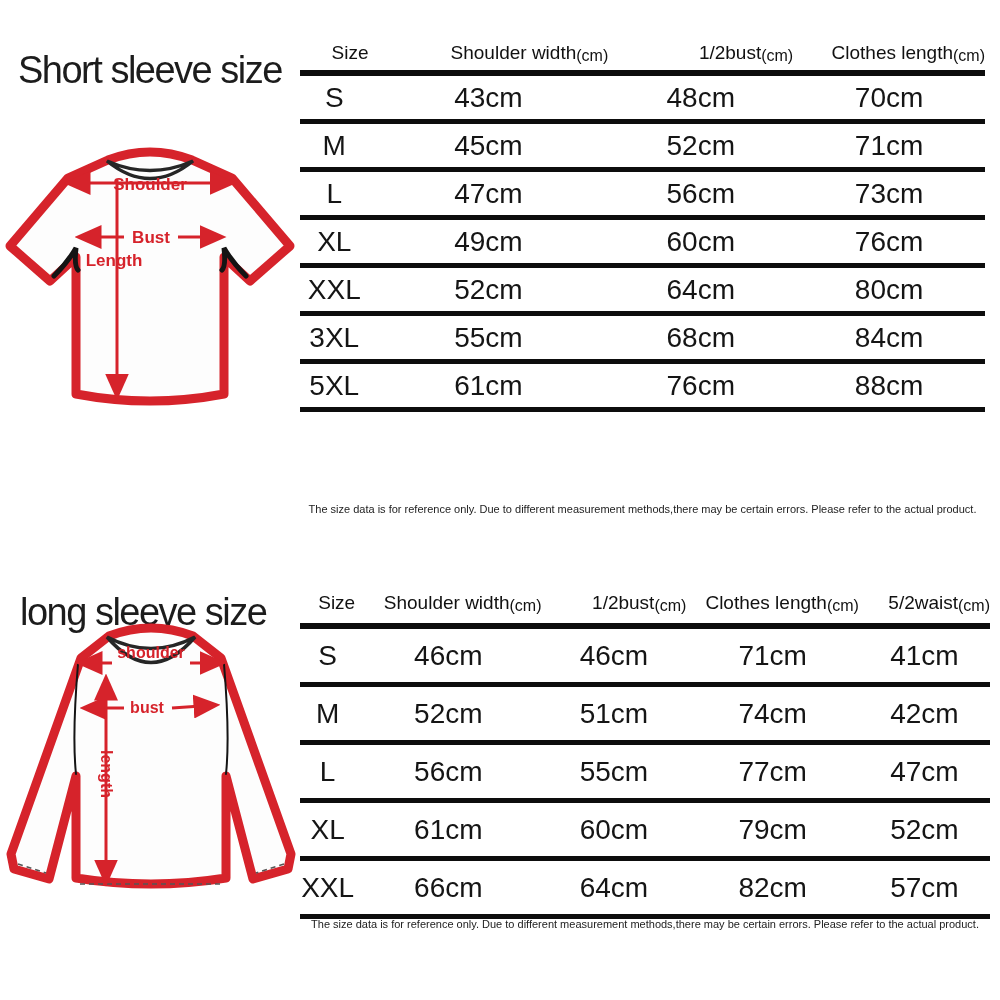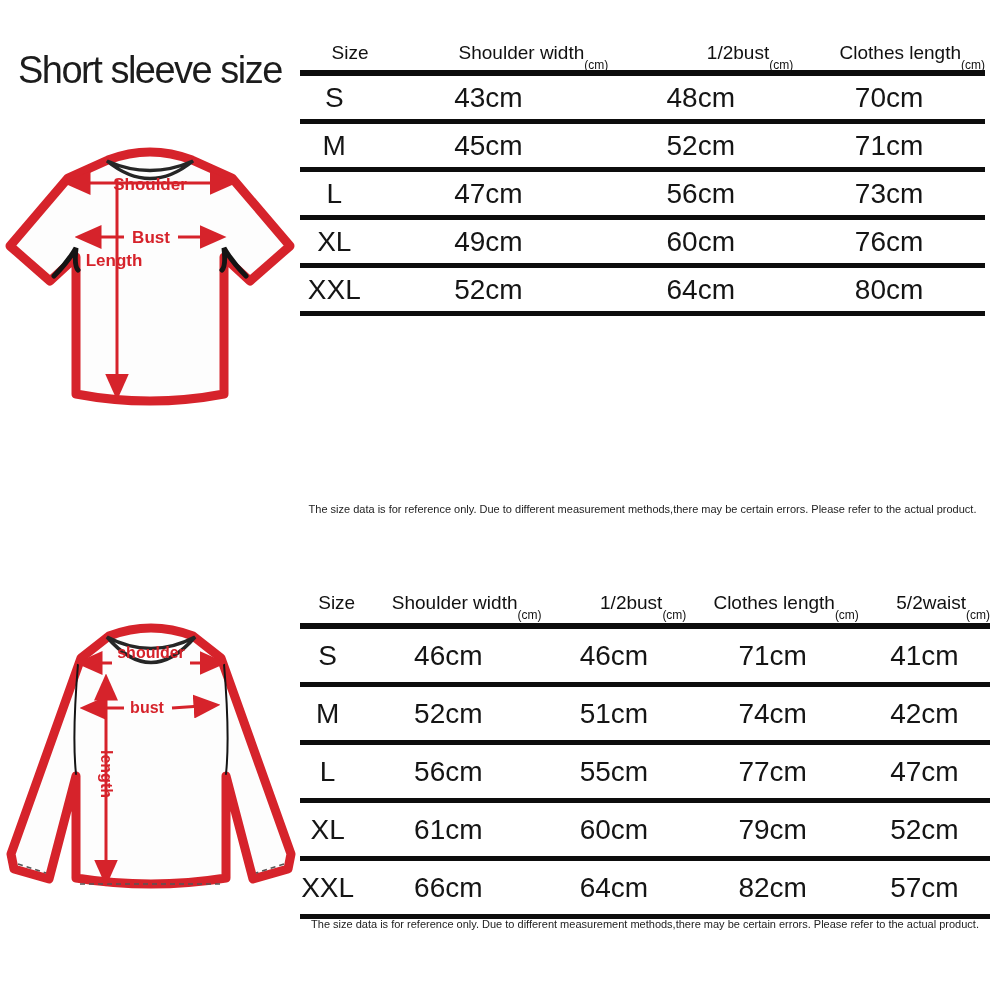--- a/index.html
+++ b/index.html
@@ -14,21 +14,21 @@
     font-weight:400;
   }
   .t-short{ left:18px; top:24px; }
   .t-long{ left:20px; top:566px; }
 
   table.tbl{ border-collapse:collapse; table-layout:fixed; }
   .tbl th{
     font-weight:400; font-size:19px; text-align:right; vertical-align:bottom;
     border-bottom:6px solid var(--ink); white-space:nowrap;
   }
-  .tbl th .unit{ font-size:12px; position:relative; top:10px; }
+  .tbl th .unit{ font-size:16px; position:relative; top:2px; }
   .tbl td{
     font-size:28px; text-align:center; vertical-align:middle;
     border-bottom:5px solid var(--ink); white-space:nowrap; color:#151515;
   }
   .tbl-short{ left:300px; top:40px; width:685px; }
   .tbl-short th{ padding:2px 0 6px; }
   .tbl-short td{ height:41px; }
   .tbl-short th:nth-child(1), .tbl-short td:nth-child(1){ width:10%; }
   .tbl-short th:nth-child(2), .tbl-short td:nth-child(2){ width:35%; }
   .tbl-short th:nth-child(3), .tbl-short td:nth-child(3){ width:27%; }
@@ -128,25 +128,38 @@
           <td>49cm</td>
           <td>60cm</td>
           <td>76cm</td>
         </tr>
         <tr>
           <td>XXL</td>
           <td>52cm</td>
           <td>64cm</td>
           <td>80cm</td>
         </tr>
+        <tr>
+          <td>3XL</td>
+          <td>55cm</td>
+          <td>68cm</td>
+          <td>84cm</td>
+        </tr>
+        <tr>
+          <td>5XL</td>
+          <td>61cm</td>
+          <td>76cm</td>
+          <td>88cm</td>
+        </tr>
       </tbody>
     </table>
 
   <div class="abs footnote fn-short">The size data is for reference only. Due to different measurement methods,there may be certain errors. Please refer to the actual product.</div>
 
+  <h1 class="abs title t-long">long sleeve size</h1>
 
   <svg class="abs shirt-long" viewBox="0 0 300 294" xmlns="http://www.w3.org/2000/svg">
     <defs>
       <marker id="arrL" markerWidth="9" markerHeight="8" refX="7.5" refY="4" orient="auto-start-reverse">
         <path d="M0,0 L9,4 L0,8 Z" class="red-fill"></path>
       </marker>
     </defs>
 
     <path class="garment" d="M109,20 Q151,4 193,20 L221,42 L291,238 L288,253 L253,263 L226,160 L226,262 Q151,274 76,262 L76,160 L49,263 L14,253 L11,238 L81,42 Z"></path>
 

